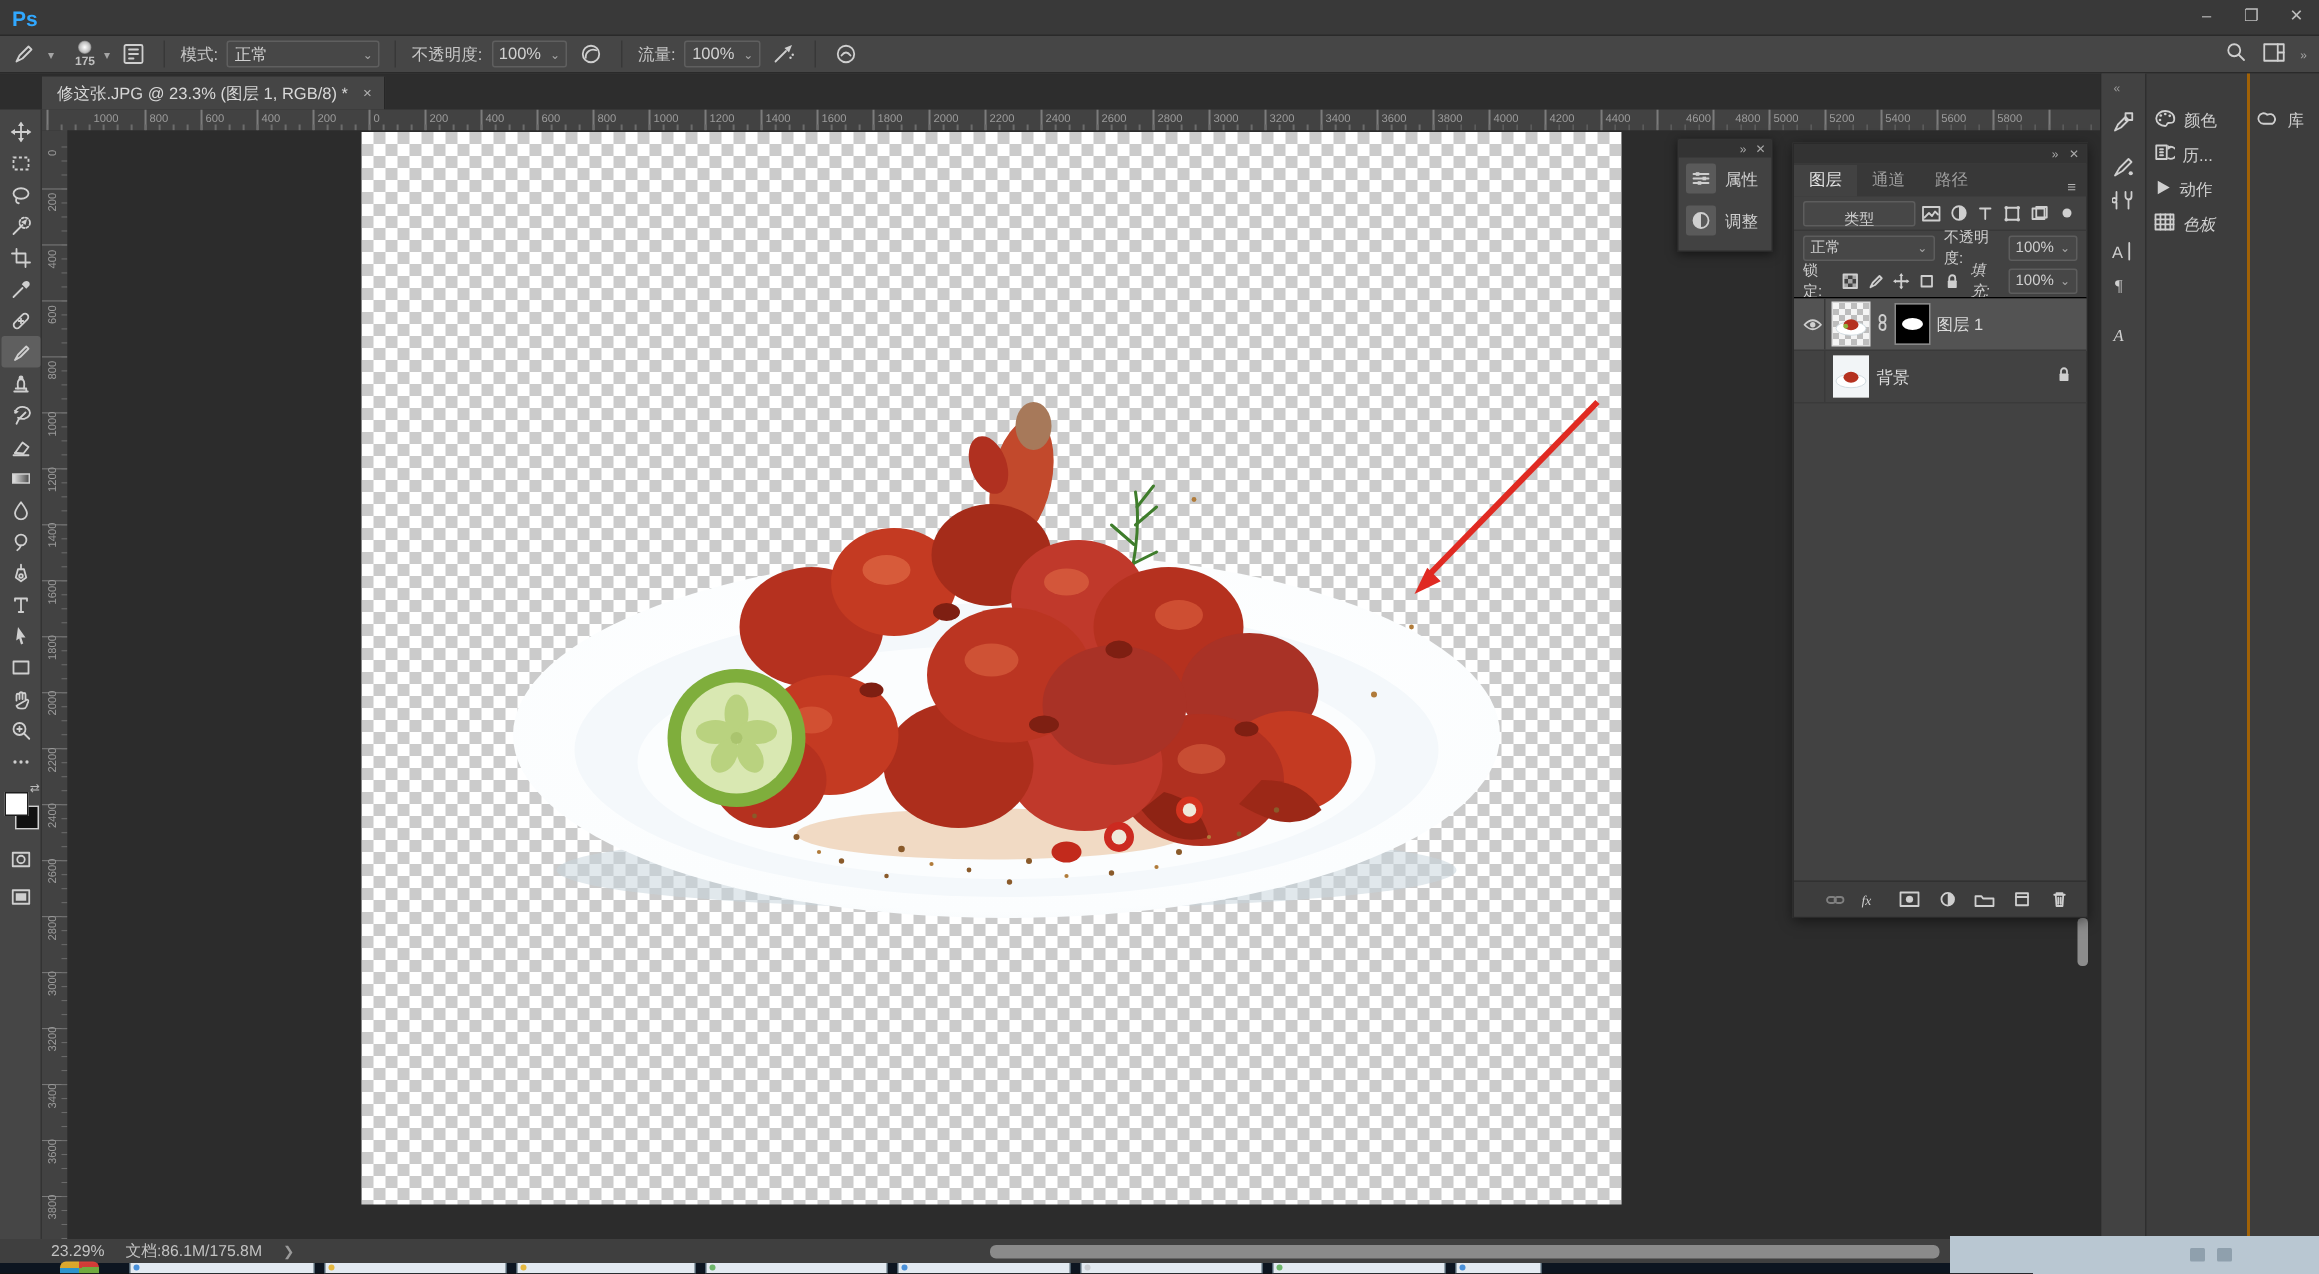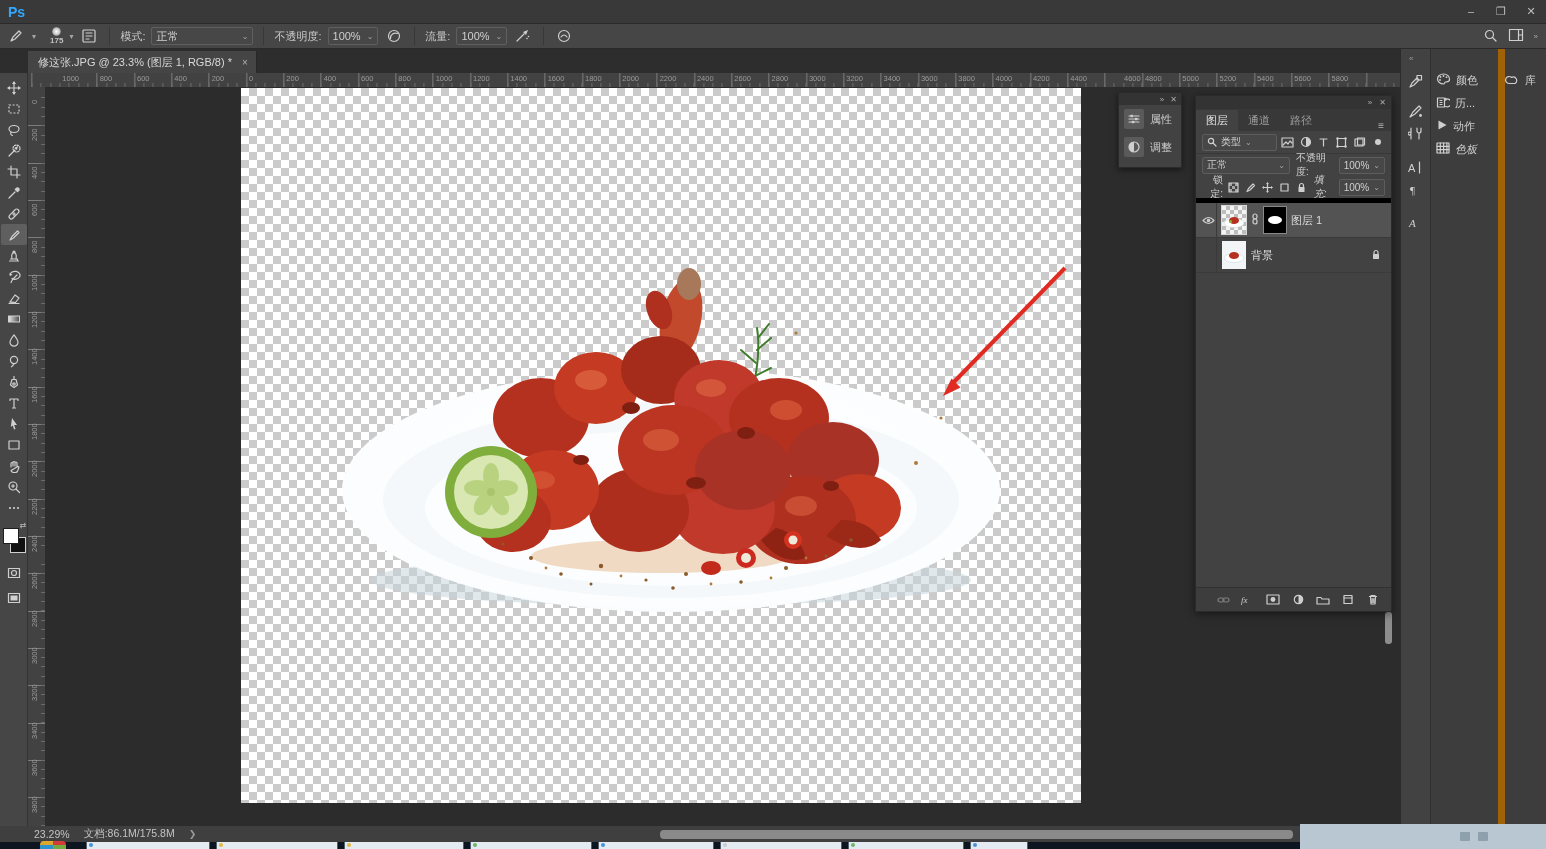--- a/index.html
+++ b/index.html
@@ -78,38 +78,38 @@
   #layers-head{height:13px;background:#333;display:flex;justify-content:flex-end;align-items:center;gap:7px;padding:0 5px;font-size:8px;color:#aaa;}
   #layers-tabs{height:22px;background:#383838;display:flex;align-items:flex-end;}
   .ltab{padding:0 10px;line-height:21px;color:#9e9e9e;font-size:11px;}
   .ltab.active{background:#424242;color:#e2e2e2;}
   #layers-menu-btn{margin-left:auto;padding-right:7px;color:#b5b5b5;font-size:10px;}
   .lrow{display:flex;align-items:center;gap:4px;padding:0 6px;height:22px;}
   #filter-row{border-bottom:1px solid #383838;}
   .mini-select{background:#474747;border:1px solid #5d5d5d;border-radius:2px;height:15px;display:flex;align-items:center;gap:4px;padding:0 4px;color:#cfcfcf;font-size:10px;}
   .f-ico{width:16px;height:14px;display:flex;align-items:center;justify-content:center;}
   .lock-ico{width:14px;height:14px;display:flex;align-items:center;justify-content:center;}
-  #layer-list{flex:1;border-top:5px solid #000000;text-align:center;}
+  #layer-list{flex:1;border-top:1px solid #000000;text-align:center;}
   .layer-row{display:flex;align-items:center;gap:5px;height:34px;padding:0 4px;border-bottom:1px solid #3a3a3a;}
   .layer-row.selected{background:#535353;}
   .eye-box{width:16px;height:100%;display:flex;align-items:center;justify-content:center;border-right:1px solid #3a3a3a;}
   .lthumb{width:24px;height:28px;position:relative;flex:none;
       background:conic-gradient(#bdbdbd 25%,#f4f4f4 0 50%,#bdbdbd 0 75%,#f4f4f4 0) 0 0/8px 8px;}
   .lthumb.selected-frame{outline:1px solid #d9d9d9;}
   .mask-thumb{width:22px;height:26px;background:#000;position:relative;flex:none;outline:1px solid #888;}
   .mask-blob{position:absolute;left:4px;top:9px;width:14px;height:8px;background:#fff;border-radius:50%;}
   .layer-name{font-size:11px;color:#dcdcdc;}
   #layers-footer{height:23px;background:#3d3d3d;border-top:1px solid #313131;display:flex;align-items:center;
       justify-content:flex-end;gap:9px;padding:0 10px;}
   .foot-ico{width:16px;height:15px;display:flex;align-items:center;justify-content:center;}
   
   #right-dock{left:1400px;top:49px;width:146px;height:777px;background:#3d3d3d;border-left:1px solid #2b2b2b;}
   #dock-col1{position:absolute;left:0;top:0;width:29px;height:100%;background:#424242;border-right:1px solid #2f2f2f;}
   .dock-ico{position:absolute;left:3px;width:22px;height:20px;display:flex;align-items:center;justify-content:center;color:#cfcfcf;}
-  #dock-col2{position:absolute;left:30px;top:0;width:67px;height:100%;border-right:7px solid #a16207;}
+  #dock-col2{position:absolute;left:30px;top:0;width:67px;height:100%;border-right:2px solid #a16207;}
   .dock-btn{position:absolute;left:0;width:66px;height:22px;display:flex;align-items:center;gap:5px;padding-left:5px;box-sizing:border-box;color:#cfcfcf;}
   #dock-col3{position:absolute;left:98px;top:0;width:48px;height:100%;}
   .dock-head{position:absolute;top:5px;font-size:8px;color:#9a9a9a;}
   
   #statusbar{left:0;top:826px;width:1546px;height:16px;background:#3f3f3f;display:flex;align-items:center;gap:14px;padding-left:34px;box-sizing:border-box;color:#c3c3c3;}
   #hscroll-thumb{position:absolute;left:660px;top:830px;width:633px;height:9px;background:#8a8a8a;border-radius:4px;}
   #taskbar{left:0;top:842px;width:1546px;height:7px;background:#0d1520;}
   .tb-thumb{position:absolute;top:0;height:7px;background:#e3eaf1;border-left:1px solid #51626f;border-right:1px solid #51626f;box-sizing:border-box;}
   .tb-dot{position:absolute;left:2px;top:1px;width:4px;height:4px;border-radius:50%;}
   #start-orb{position:absolute;left:40px;top:-1px;width:26px;height:8px;border-radius:4px 4px 0 0;
@@ -390,21 +390,21 @@
       <span style="left: 740.62px;">2800</span>
       <span style="left: 777.95px;">3000</span>
       <span style="left: 815.28px;">3200</span>
       <span style="left: 852.61px;">3400</span>
       <span style="left: 889.94px;">3600</span>
       <span style="left: 927.27px;">3800</span>
       <span style="left: 964.6px;">4000</span>
       <span style="left: 1001.93px;">4200</span>
       <span style="left: 1039.26px;">4400</span>
       <span style="left: 1093px;">4600</span>
-      <span style="left: 1113.92px;">4800</span>
+      <span style="left: 1113.92px; padding-left: 12px;">4800</span>
       <span style="left: 1151.25px;">5000</span>
       <span style="left: 1188.58px;">5200</span>
       <span style="left: 1225.91px;">5400</span>
       <span style="left: 1263.24px; text-align: center;">5600</span>
       <span style="left: 1300.57px;">5800</span>
     </div>
   <div id="ruler-y" class="abs">
       <span style="top: 17px;">0</span>
       <span style="top: 54.33px;">200</span>
       <span style="top: 91.66px;">400</span>
@@ -572,21 +572,21 @@
       <span>»</span>
       <span>✕</span>
     </div>
     <div id="layers-tabs">
       <span class="ltab active">图层</span>
       <span class="ltab">通道</span>
       <span class="ltab">路径</span>
       <span id="layers-menu-btn">≡</span>
     </div>
     <div class="lrow" id="filter-row">
-      <span class="mini-select" style="width:74px;">
+      <span class="mini-select" style="width:74px;flex-direction:column;">
         <svg width="10" height="10" viewBox="0 0 10 10">
             <circle class="st" cx="4" cy="4" r="2.6"></circle>
             <path class="st" d="M6 6 L9 9"></path>
           </svg>
         <span>类型</span>
         <span class="dd">⌄</span>
       </span>
       <span class="f-ico">
           <svg width="13" height="11" viewBox="0 0 13 11">
             <rect class="st" x="1" y="1" width="11" height="9"></rect>
@@ -630,21 +630,21 @@
         <span>正常</span>
         <span class="dd">⌄</span>
       </span>
       <span style="font-size:10px;margin-left:2px;">不透明度:</span>
       <span class="mini-select">
         <span>100%</span>
         <span class="dd">⌄</span>
       </span>
     </div>
     <div class="lrow">
-      <span style="font-size:10px;text-align:right;">锁定:</span>
+      <span style="font-size:10px;">锁定:</span>
       <span class="lock-ico">
           <svg width="11" height="11" viewBox="0 0 11 11">
             <rect class="st" x="1" y="1" width="9" height="9"></rect>
             <path class="fl" d="M1 1h3v3H1zM7 1h3v3H7zM4 4h3v3H4zM1 7h3v3H1zM7 7h3v3H7z" opacity="0.7"></path>
           </svg>
         </span>
       <span class="lock-ico">
           <svg width="11" height="11" viewBox="0 0 11 11">
             <path class="st" d="M2 9.5 L3.5 6.5 L8 2 L9.5 3.5 L5 8 Z"></path>
           </svg>

